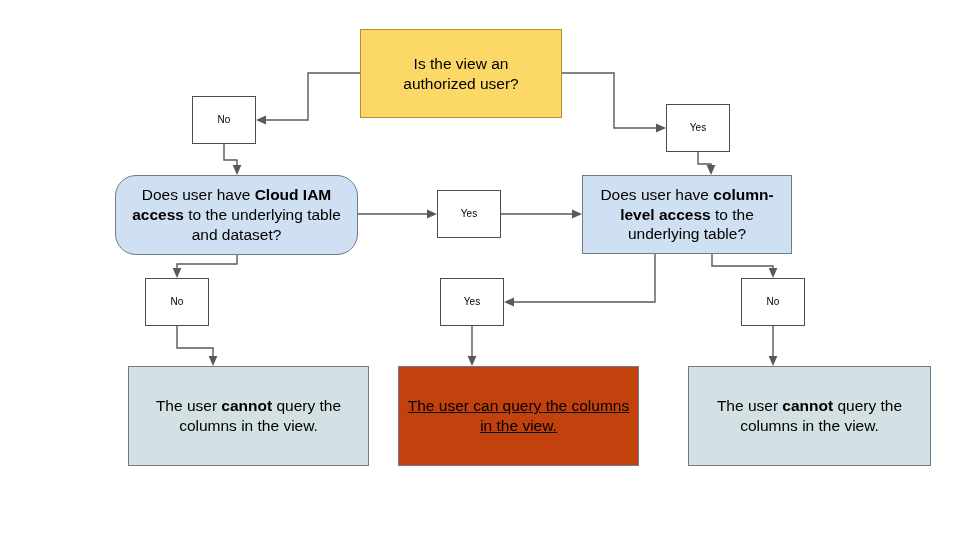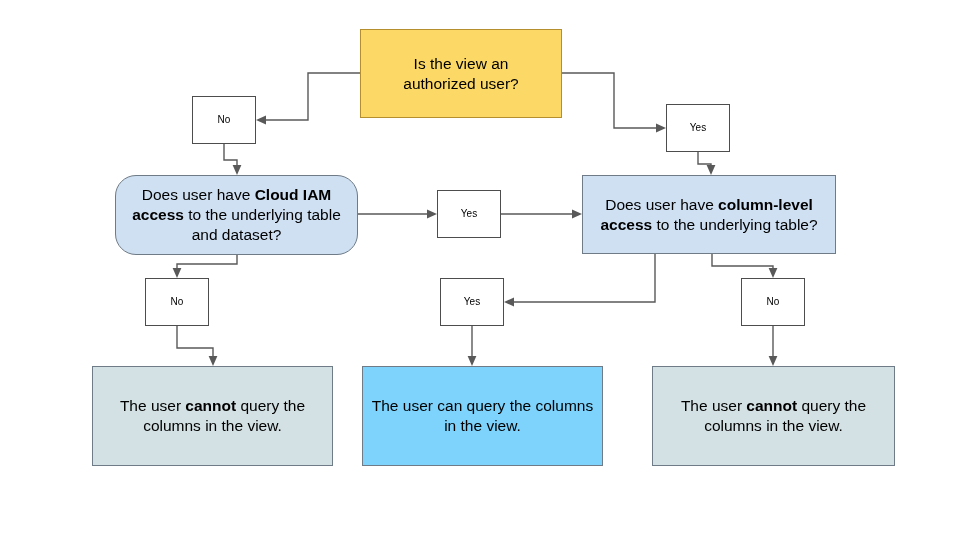--- a/index.html
+++ b/index.html
@@ -61,29 +61,30 @@
   .n-no-left  { left: 145px; top: 278px; }
   .n-yes-low  { left: 440px; top: 278px; }
   .n-no-right { left: 741px; top: 278px; }
 
   .n-question {
     background: #cfe0f3;
     border: 1px solid #6f7b87;
     font-size: 15.5px;
   }
   .n-q-left  { left: 115px; top: 175px; width: 243px; height: 80px; border-radius: 21px; }
-  .n-q-right { left: 582px; top: 175px; width: 254px; height: 79px; }
+  .n-q-right { left: 582px; top: 175px; width: 210px; height: 79px; }
 
   .n-result {
     height: 100px;
     font-size: 15.5px;
     border: 1px solid #6f7b87;
+    margin-left: 36px;
   }
   .n-result-gray  { background: #d4e1e4; }
-  .n-result-green { background: #7dd3fc; }
+  .n-result-green { background: #c2410c; text-decoration: underline; }
   .n-r-left   { left: 92px;  top: 366px; width: 241px; }
   .n-r-middle { left: 362px; top: 366px; width: 241px; }
   .n-r-right  { left: 652px; top: 366px; width: 243px; }
 
   .edge-line {
     fill: none;
     stroke: #595959;
     stroke-width: 1.4;
   }
   .edge-head {

